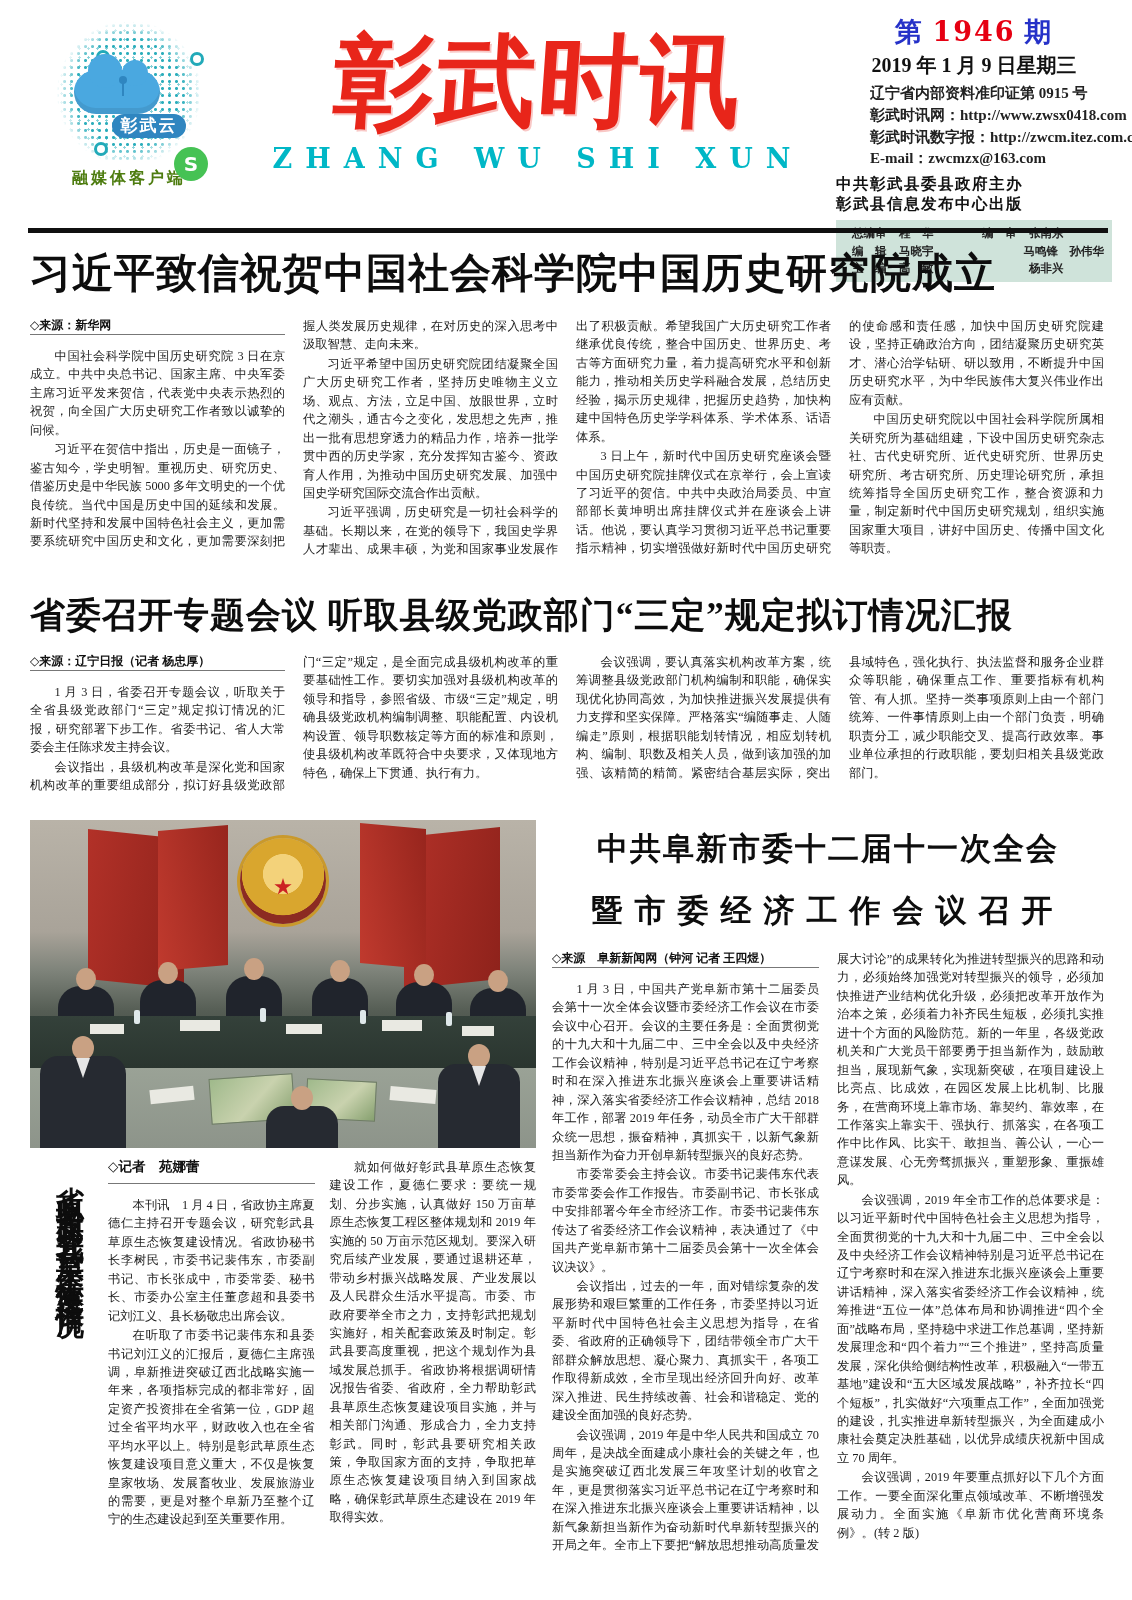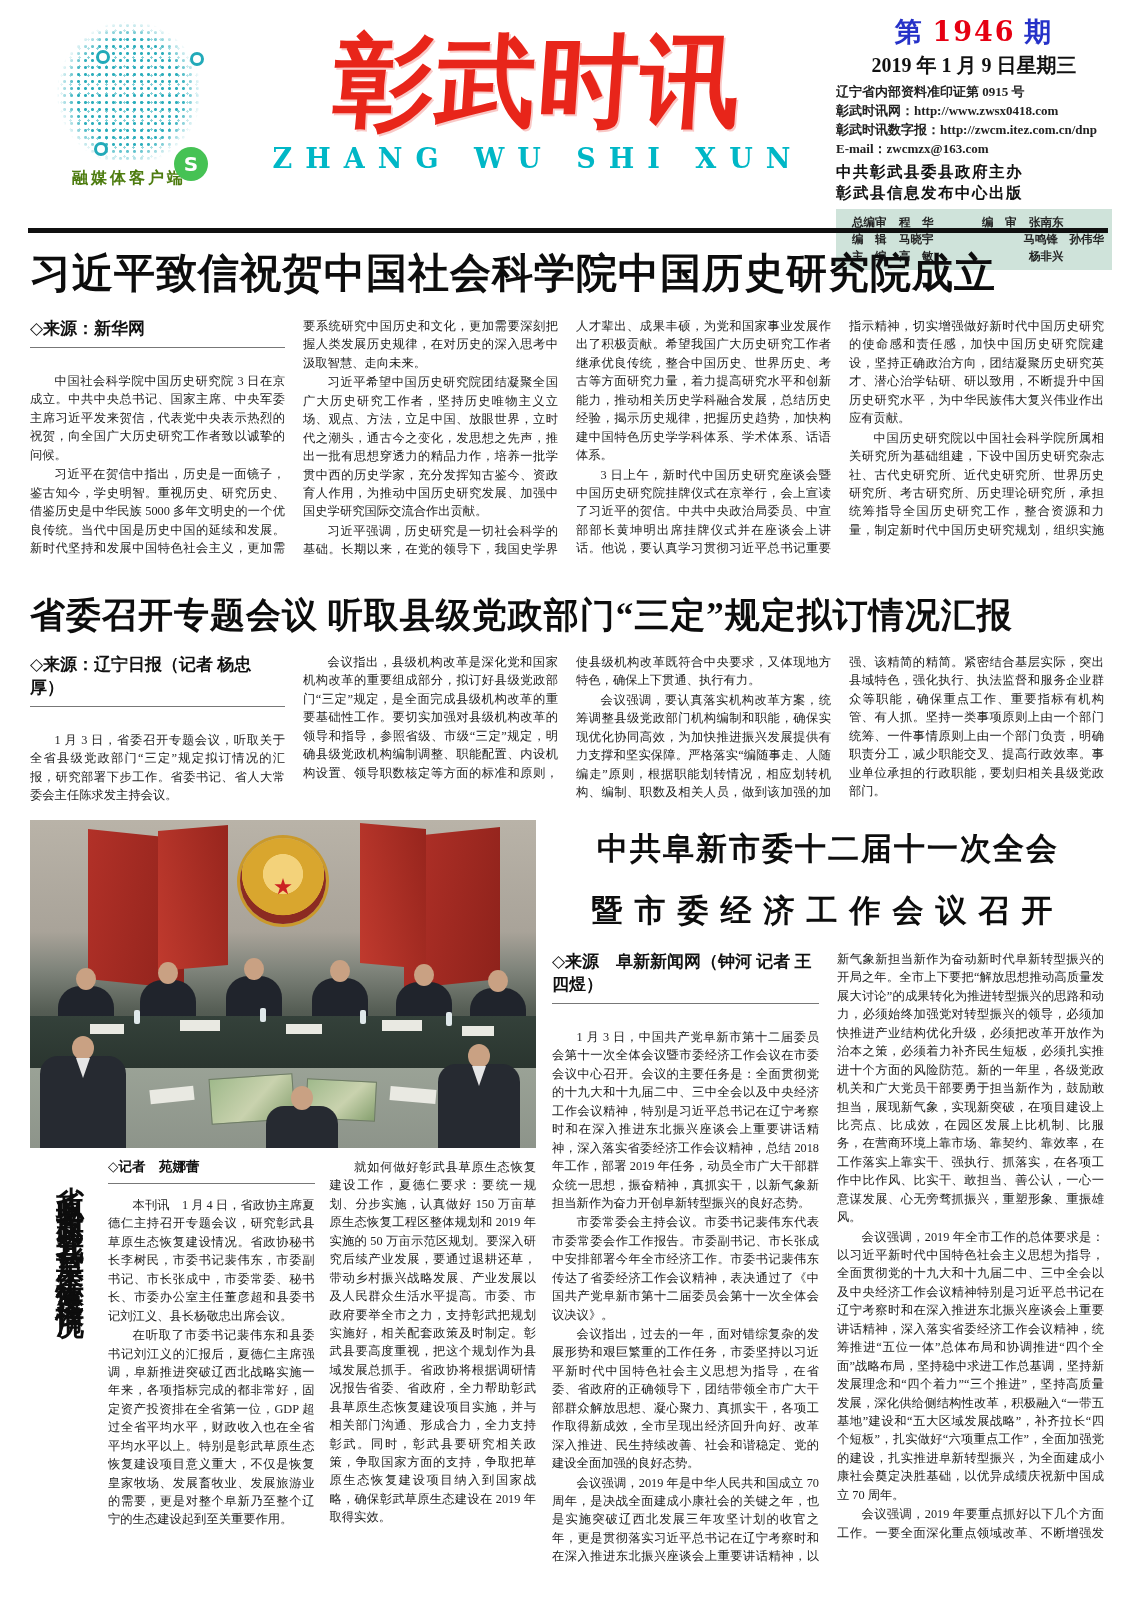--- a/index.html
+++ b/index.html
@@ -26,40 +26,40 @@
 
   .masthead { position:absolute; left:248px; top:30px; width:580px; text-align:center; }
   .masthead-title { font-size:100px; line-height:1.05; font-weight:bold; color:#e8251a; letter-spacing:2px; transform:skewX(-4deg); text-shadow:2px 2px 0 rgba(232,37,26,.25); }
   .masthead-pinyin { margin-top:8px; color:#00b7c6; font-weight:bold; font-size:27px; letter-spacing:13px; font-family:"DejaVu Serif", serif; }
 
   .header-right { position:absolute; left:836px; top:14px; width:276px; }
   .issue-line { text-align:center; font-weight:bold; font-size:27px; color:#2531c8; letter-spacing:2px; }
   .issue-line .issue-num { color:#e60012; font-family:"DejaVu Serif", serif; }
   .date-line { text-align:center; font-weight:bold; font-size:20px; color:#111; margin-top:2px; }
   .info-lines { margin-top:4px; }
-  .info-line { font-size:13px; color:#222; font-weight:bold; line-height:1.45; white-space:nowrap; }
+  .info-line { font-size:15px; color:#222; font-weight:bold; line-height:1.45; white-space:nowrap;margin-left:34px; }
   .org-lines { margin-top:4px; }
   .org-line { font-size:15.5px; font-weight:bold; color:#111; letter-spacing:1.5px; line-height:1.3; }
   .staff-box { margin-top:6px; background:#cfe3da; padding:5px 8px; }
   .staff-row { display:flex; font-size:11.5px; font-weight:bold; color:#222; line-height:1.5; }
   .staff-cell { width:50%; white-space:nowrap;margin-left:8px; }
   .staff-role { display:inline-block; min-width:44px; }
 
   .top-rule { position:absolute; left:28px; top:228px; width:1080px; height:5px; background:#101010; }
 
   
   .a1 { position:absolute; left:30px; top:246px; width:1074px; }
   .a1 h1 { text-align:left; font-size:41px; letter-spacing:1px; color:#0d0d0d; font-weight:bold; }
   .a1 .body { margin-top:16px; height:258px; overflow:hidden; column-count:4; column-gap:18px; }
 
   .a2 { position:absolute; left:30px; top:592px; width:1074px; }
   .a2 h2 { text-align:left; font-size:35px; letter-spacing:1px; color:#0d0d0d; font-weight:bold; }
   .a2 .body { margin-top:14px; height:168px; overflow:hidden; column-count:4; column-gap:18px; }
 
-  .source { font-weight:bold; font-size:17px; color:#111; border-bottom:1.5px solid #777; padding-bottom:7px; margin-bottom:24px; break-inside:avoid; }
+  .source { font-weight:bold; font-size:12px; color:#111; border-bottom:1.5px solid #777; margin-bottom:12px; break-inside:avoid; }
   p.para { font-size:12.3px; line-height:1.5; color:#1c1c1c; text-align:justify; text-indent:2em; margin-bottom:1px; }
 
   
   .bottom { position:absolute; left:30px; top:820px; width:1074px; height:774px; display:flex; gap:16px; }
   .bottom-left { width:506px; }
   .bottom-right { flex:1; }
 
   
   .photo { position:relative; width:506px; height:328px; overflow:hidden;
            background:linear-gradient(#b9b3a8 0%, #a9a399 34%, #7e837a 46%, #565e55 58%, #3f4741 70%, #8e968d 78%, #9aa095 100%); }
@@ -97,20 +97,25 @@
 </head>
 <body>
 
 <div class="page">
 
   <div class="logo-block">
     <div class="qr"></div>
     <div class="qr-ring" style="left:52px; top:28px;"></div>
     <div class="qr-ring" style="left:146px; top:30px;"></div>
     <div class="qr-ring" style="left:50px; top:120px;"></div>
+    <div style="position:absolute; left:30px; top:36px; width:110px; height:90px;">
+      <div class="cloud" style="left:0; top:12px;"></div>
+      <div class="cloud-antenna"></div>
+      <div class="cloud-label">彰武云</div>
+    </div>
     <div class="s-badge">S</div>
     <div class="client-label">融媒体客户端</div>
   </div>
 
   <div class="masthead">
     <div class="masthead-title">彰武时讯</div>
     <div class="masthead-pinyin">ZHANG WU SHI XUN</div>
   </div>
 
   <div class="header-right">

